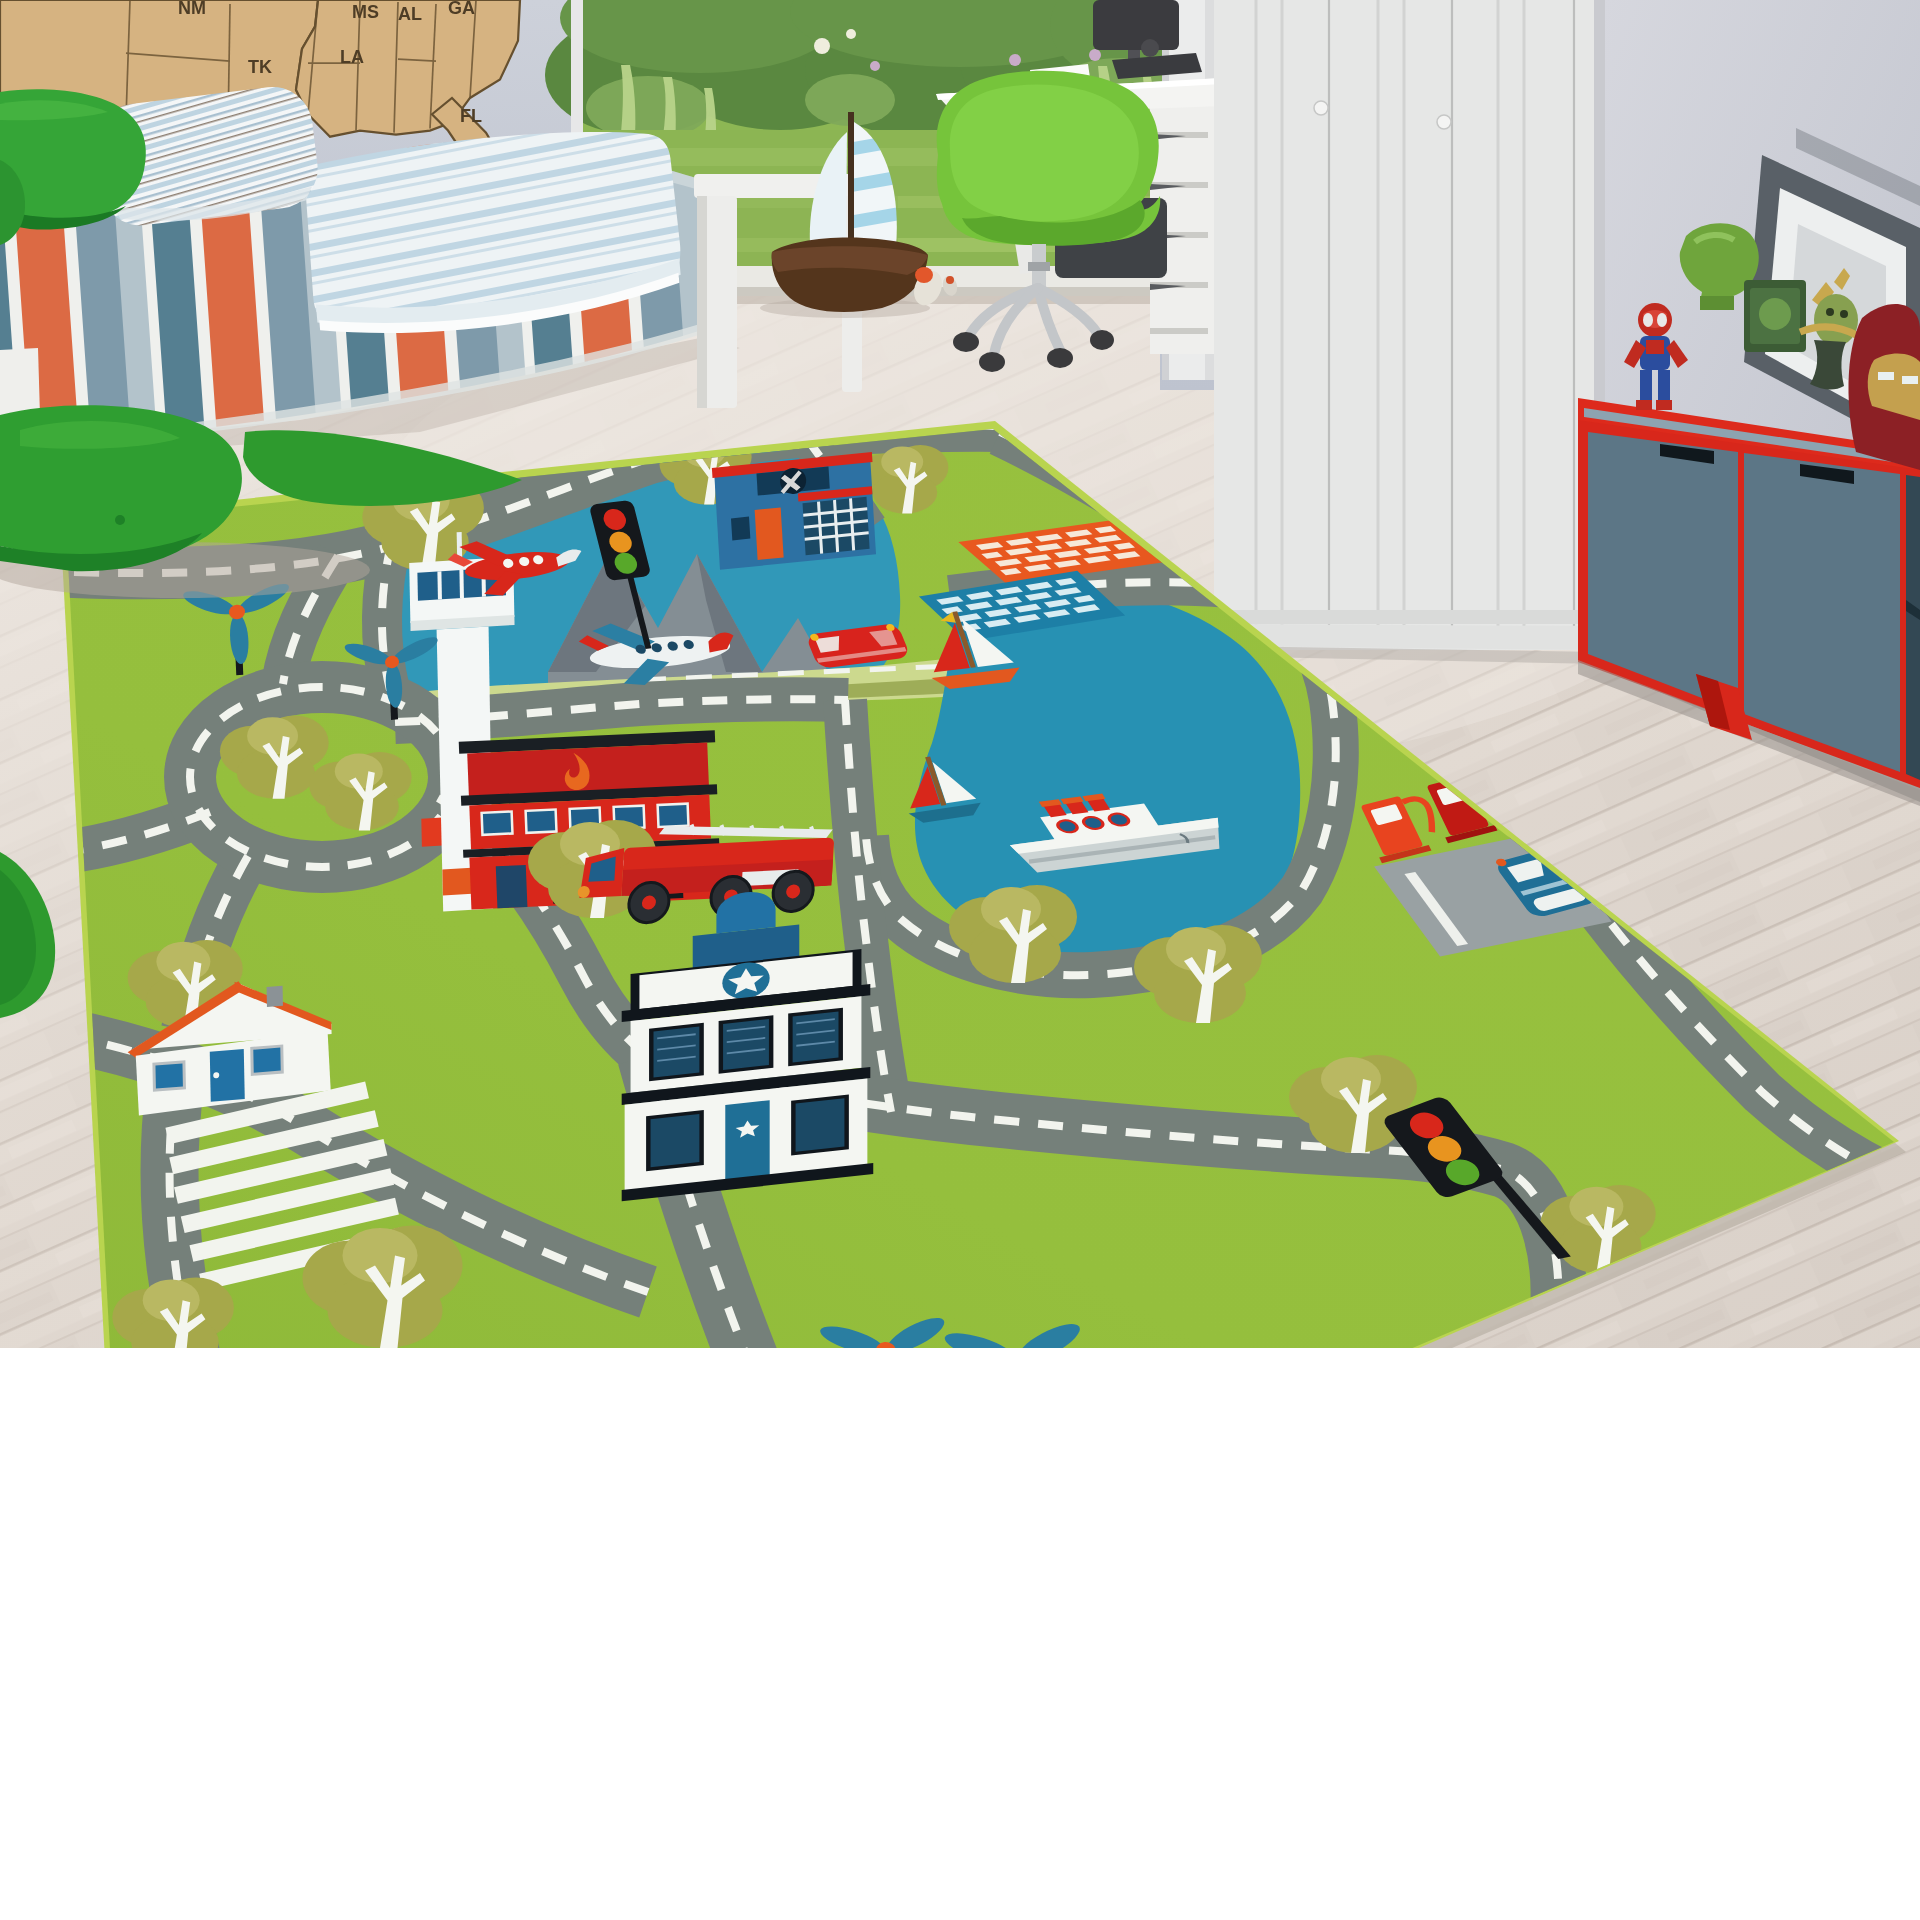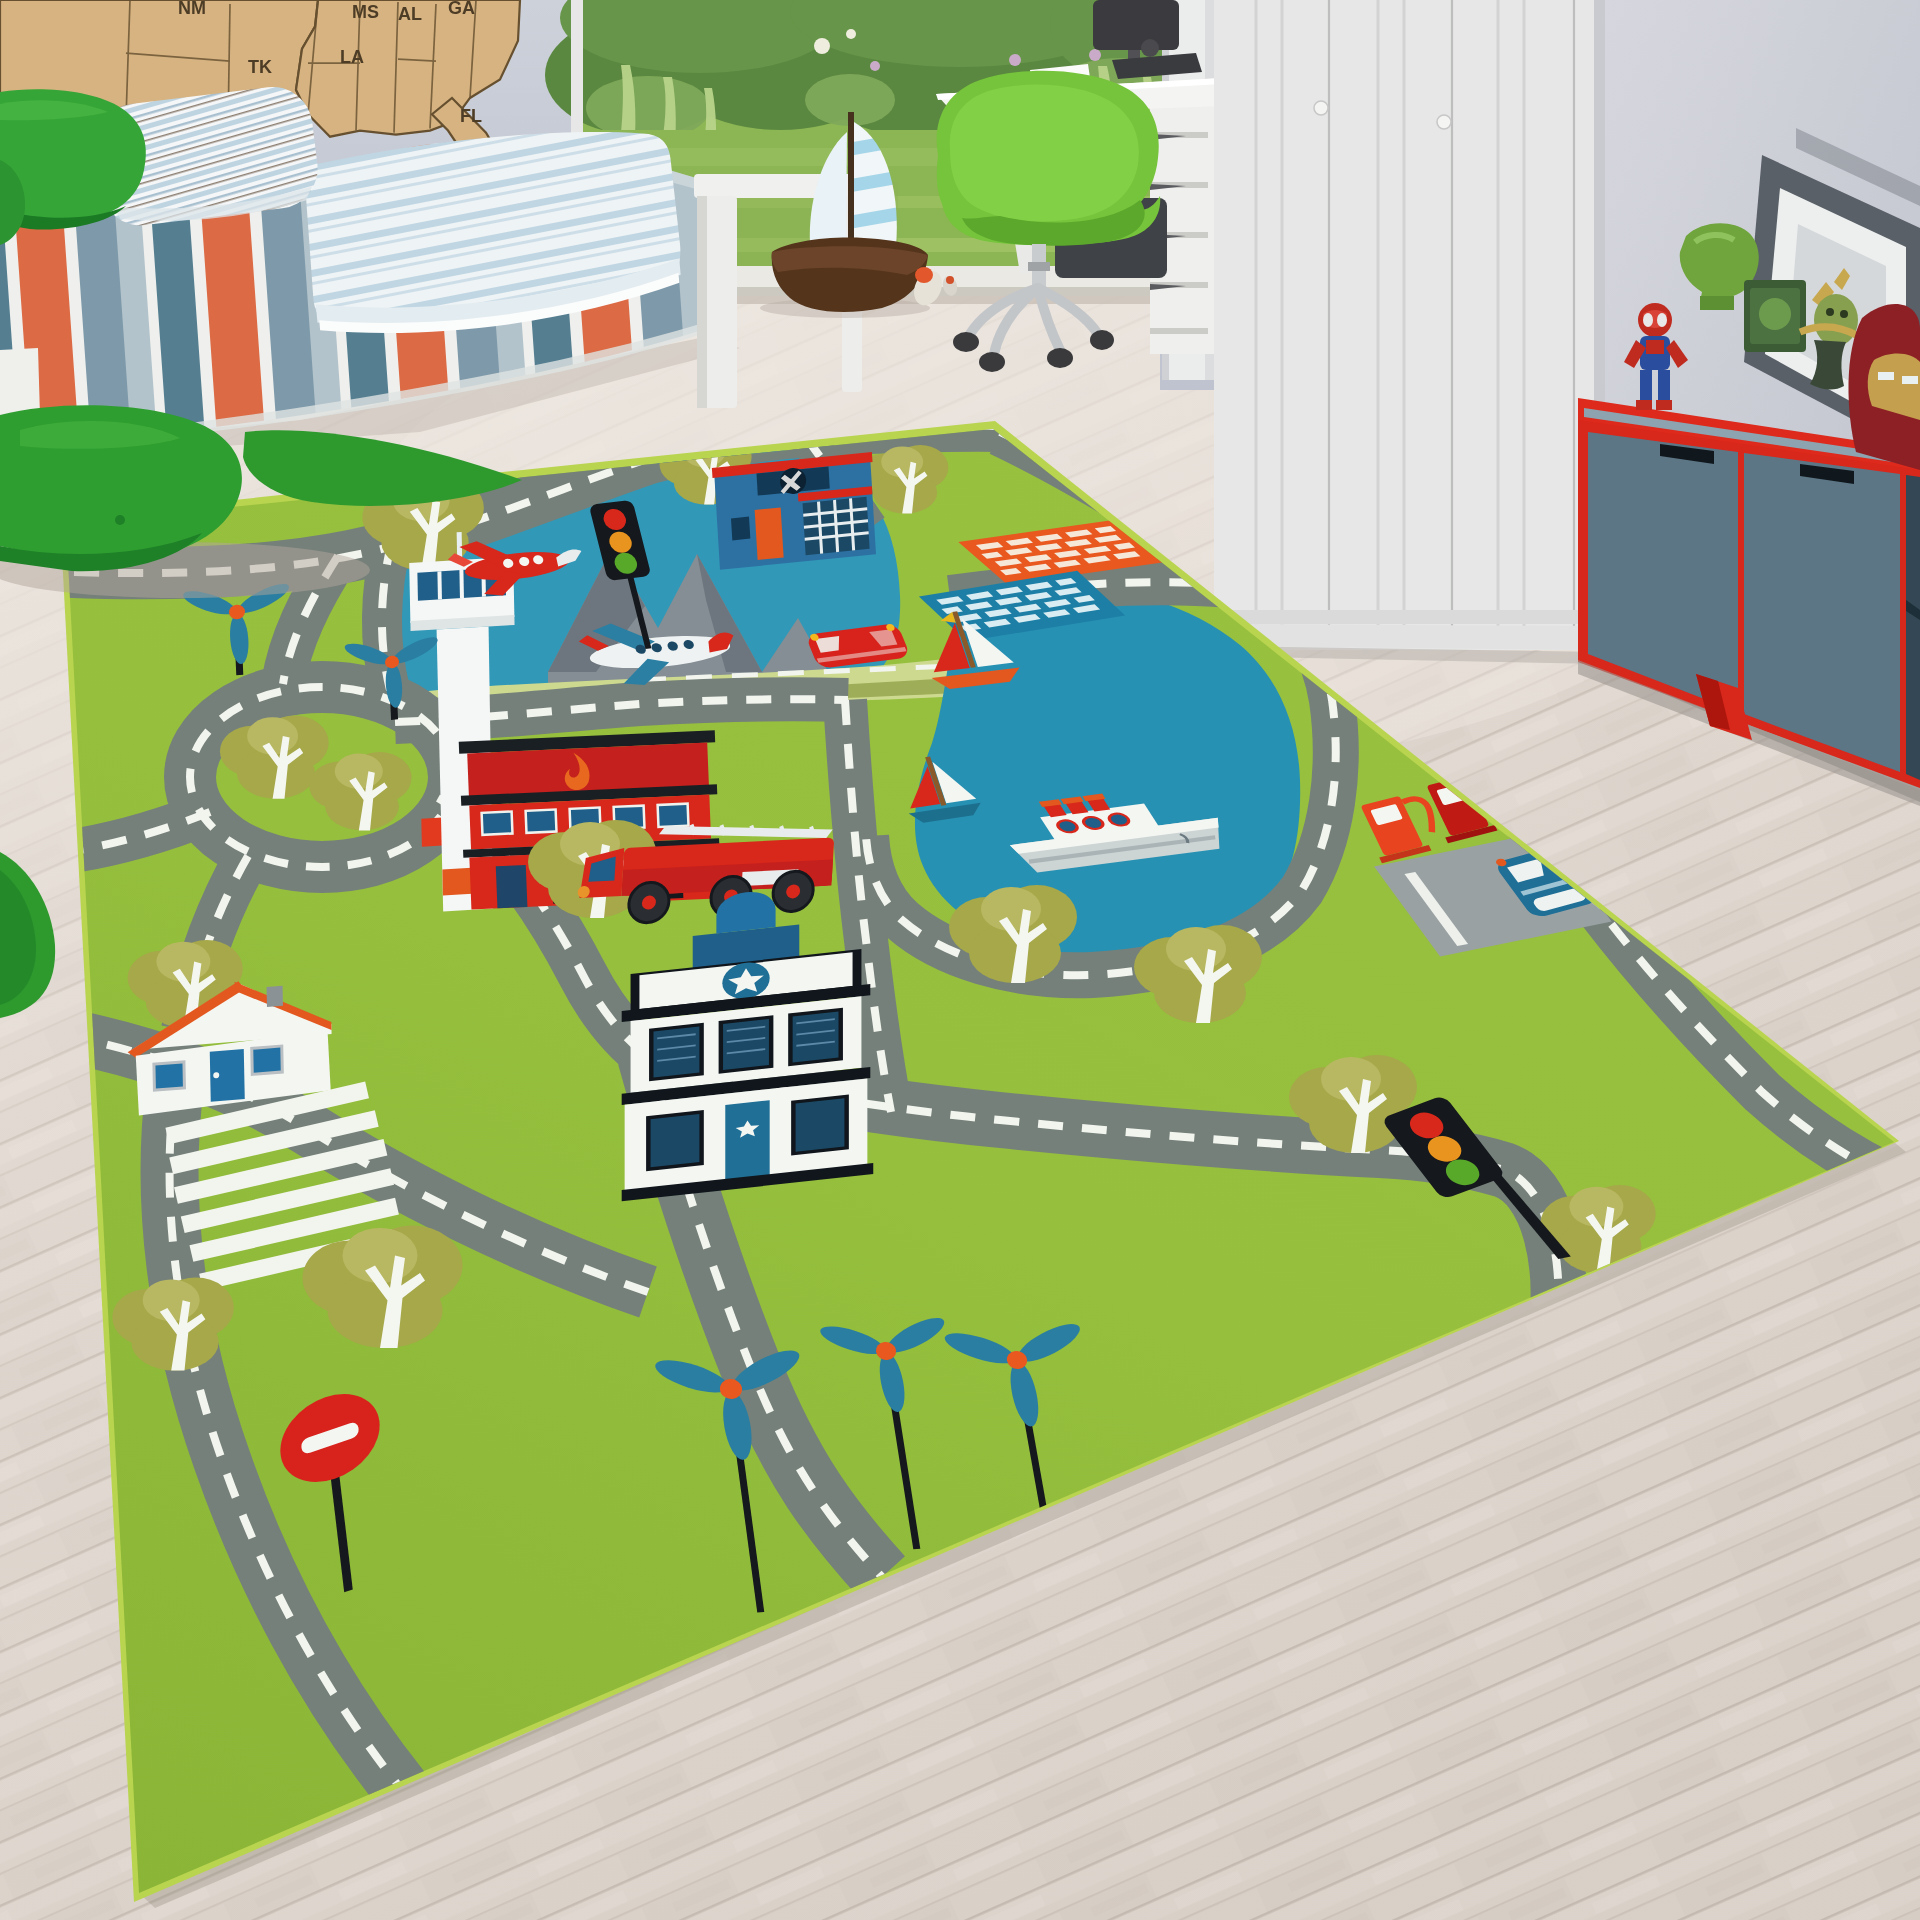--- a/index.html
+++ b/index.html
@@ -1,15 +1,15 @@
 <!DOCTYPE html>
 <html><head><meta charset="utf-8">
 <style>
 html,body{margin:0;padding:0;background:#fff}
-#scene{position:relative;width:1920px;height:1920px;overflow:hidden;font-family:"Liberation Sans",sans-serif}
+#scene{position:relative;width:1920px;height:1348px;overflow:hidden;font-family:"Liberation Sans",sans-serif}
 </style></head><body>
 <div id="scene">
 <svg width="1920" height="1920" viewBox="0 0 1920 1920">
 <defs>
   <linearGradient id="wallg" x1="0" y1="0" x2="0" y2="1">
     <stop offset="0" stop-color="#cdd1da"></stop>
           <stop offset="1" stop-color="#bec3cf"></stop>
   </linearGradient>
   <linearGradient id="wallr" x1="0" y1="0" x2="1" y2="1">
     <stop offset="0" stop-color="#d6d7de"></stop>

